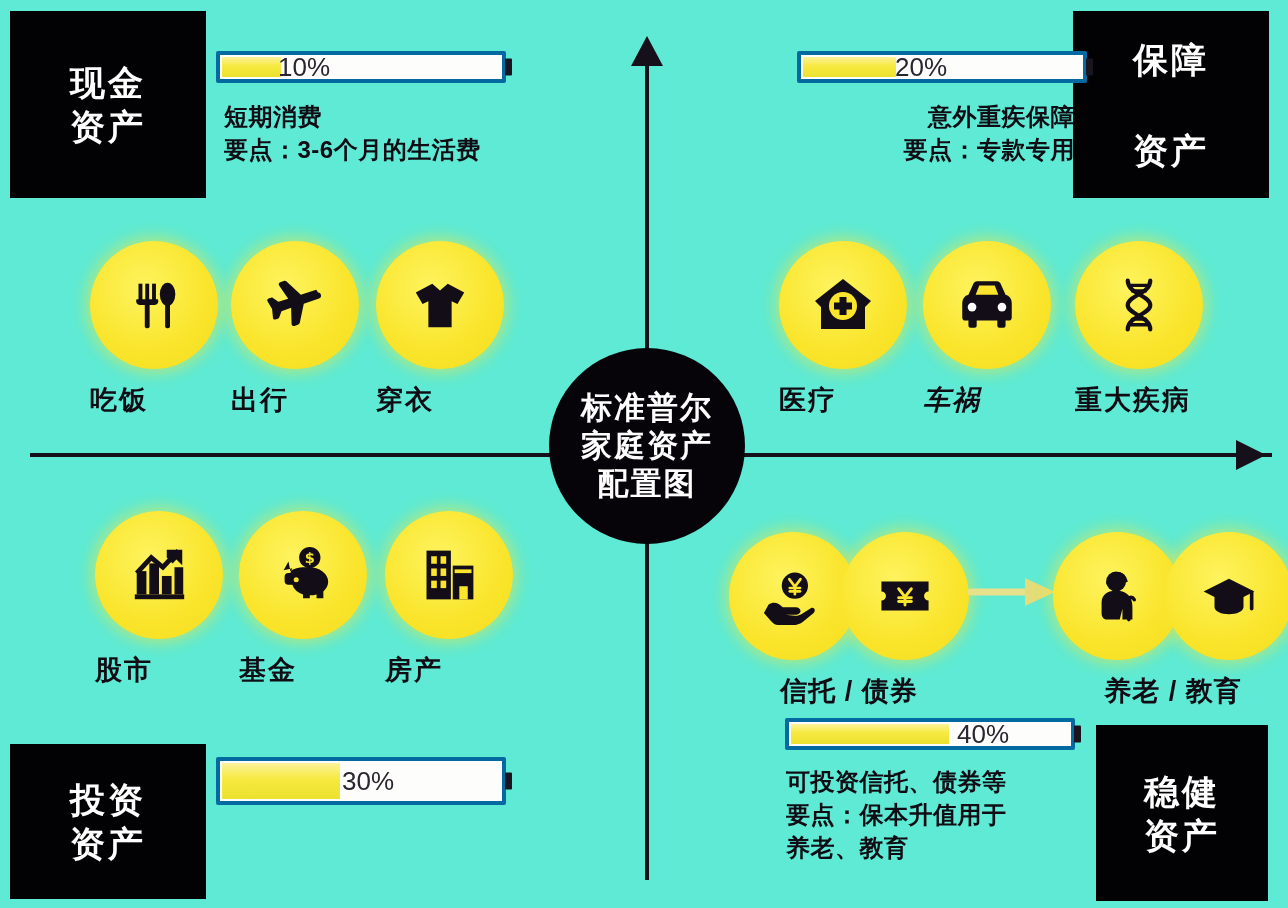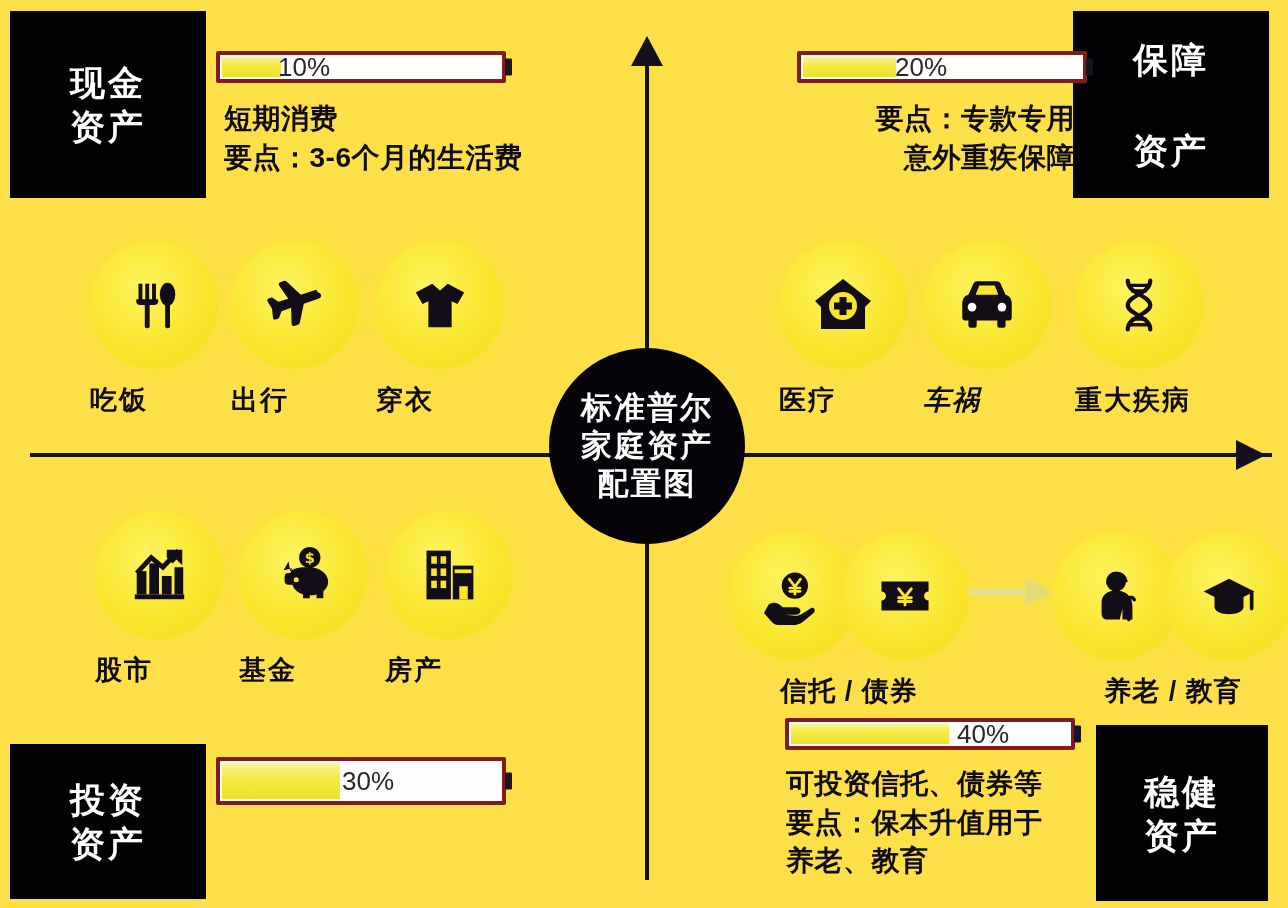--- a/index.html
+++ b/index.html
@@ -2,21 +2,21 @@
 <html><head>
 <meta charset="utf-8">
 <style>
   html, body { margin:0; padding:0; }
   body {
     width:1288px; height:908px;
     background:#f7f7f7;
     font-family:"Liberation Sans","DejaVu Sans",sans-serif;
     overflow:hidden;
   }
-  #root { position:relative; width:1288px; height:908px; background:#fde047; }
+  #root { position:relative; width:1288px; height:908px; background:#5eead4; }
 
   
   .axis-v { position:absolute; left:645px; top:58px; width:4px; height:822px; background:#151019; }
   .axis-h { position:absolute; left:30px; top:453px; width:1242px; height:4px; background:#151019; }
   .arrow-up {
     position:absolute; left:631px; top:36px;
     width:0; height:0;
     border-left:16px solid transparent; border-right:16px solid transparent;
     border-bottom:30px solid #151019;
   }
@@ -42,21 +42,21 @@
   .corner-box .cb-line + .cb-line { margin-top:9px; }
   #box-cash     { left:10px;   top:11px;  width:196px; height:187px; }
   #box-protect  { left:1073px; top:11px;  width:196px; height:187px;gap:47px; }
   #box-invest   { left:10px;   top:744px; width:196px; height:155px; }
   #box-steady   { left:1096px; top:725px; width:172px; height:176px; }
 
   
   .pbar-wrap { position:absolute; }
   .pbar {
     position:relative;
-    border:4px solid #7f1d1d;
+    border:4px solid #0369a1;
     background:#fdfdfb;
     box-sizing:border-box;
     height:100%;
     border-radius:2px;
   }
   .pbar-fill {
     position:absolute; left:2px; top:2px; bottom:2px;
     background:linear-gradient(180deg,#fbf39a 0%,#f7e93f 45%,#ece12f 100%);
     border-radius:1px;
   }
@@ -66,21 +66,21 @@
   }
   .pbar-label {
     position:absolute; top:50%; transform:translateY(-50%);
     font-size:26px; font-weight:normal; color:#2a2530;
     font-family:"Liberation Sans","DejaVu Sans",sans-serif;
   }
 
   
   .desc {
     position:absolute;
-    font-size:28px; font-weight:bold; color:#100c14;
+    font-size:24px; font-weight:bold; color:#100c14;
     line-height:1.38; letter-spacing:0.5px;
     white-space:nowrap;
   }
   .desc.right { text-align:right; }
 
   
   .icon-cell { position:absolute; width:128px; text-align:left; }
   .circle {
     width:128px; height:128px; border-radius:50%;
     background:radial-gradient(circle at 42% 36%, #fdf35e 0%, #fae52c 58%, #f5dd1e 100%);
@@ -180,22 +180,22 @@
       <div class="pbar-label" id="lbl-steady" style="left:168px;">40%</div>
     </div>
   </div>
 
   <div class="desc" style="left:224px; top:100px;">
     <div>短期消费</div>
     <div>要点：3-6个月的生活费</div>
   </div>
 
   <div class="desc right" style="left:711px; top:100px; width:364px;">
+    <div>意外重疾保障</div>
     <div>要点：专款专用</div>
-    <div>意外重疾保障</div>
   </div>
 
 
   <div class="desc" style="left:786px; top:765px;">
     <div>可投资信托、债券等</div>
     <div>要点：保本升值用于</div>
     <div>养老、教育</div>
   </div>
 
   <div class="icon-cell" style="left:90px; top:241px;">

